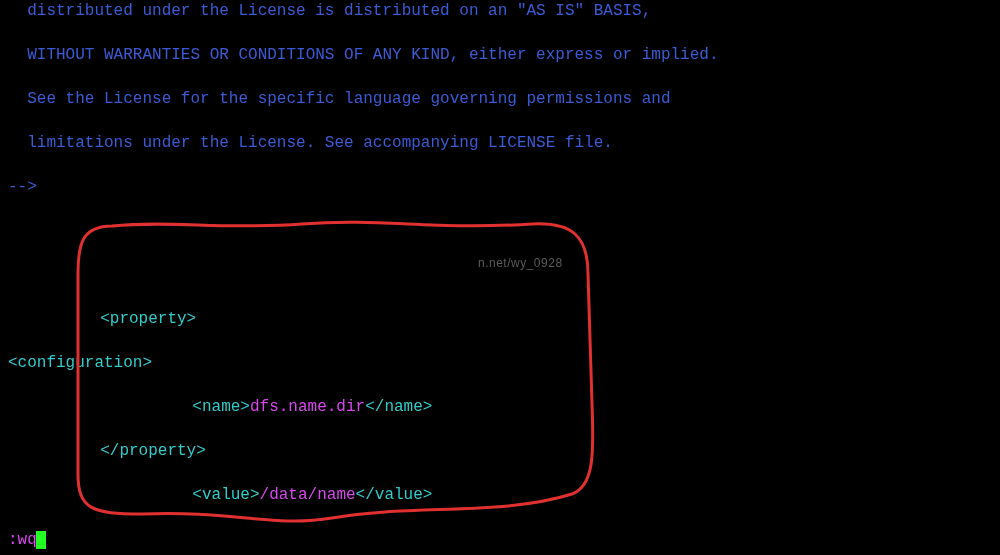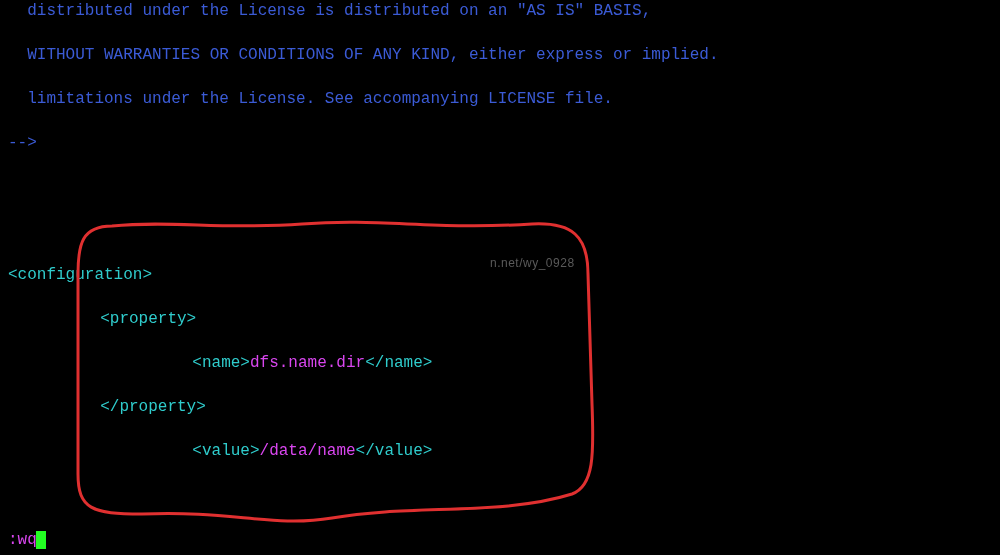--- a/index.html
+++ b/index.html
@@ -70,26 +70,27 @@
     letter-spacing: 0.5px;
   }
 </style>
 </head>
 <body>
 
 <div class="terminal">
 
 <pre><span class="line"><span class="comment"><span>  </span><span>distributed under the License is distributed on an "AS IS" BASIS,</span></span></span>
 <span class="line"><span class="comment"><span>  </span><span>WITHOUT WARRANTIES OR CONDITIONS OF ANY KIND, either express or implied.</span></span></span>
+<span class="line"><span class="comment"><span>  </span><span>See the License for the specific language governing permissions and</span></span></span>
 <span class="line"><span class="comment"><span>  </span><span>limitations under the License. See accompanying LICENSE file.</span></span></span>
 <span class="line"><span class="comment">--&gt;</span></span>
 <span class="line">&nbsp;</span>
 <span class="line">&nbsp;</span>
+<span class="line indent1"><span class="tag">&lt;property&gt;</span></span>
 <span class="line"><span class="tag">&lt;configuration&gt;</span></span>
-<span class="line indent1"><span class="tag">&lt;property&gt;</span></span>
 <span class="line indent2"><span class="tag">&lt;name&gt;</span><span class="text">dfs.name.dir</span><span class="tag">&lt;/name&gt;</span></span>
 <span class="line indent1"><span class="tag">&lt;/property&gt;</span></span>
 <span class="line indent2"><span class="tag">&lt;value&gt;</span><span class="text">/data/name</span><span class="tag">&lt;/value&gt;</span></span>
 
 
 
 
 
 
 
@@ -103,19 +104,19 @@
              C 6 295, 20 300, 70 300
              C 160 296, 200 314, 260 304
              C 340 290, 430 302, 500 280
              C 522 272, 522 240, 520 190
              L 516 60
              C 516 22, 500 8, 460 10
              C 360 16, 310 4, 230 10
              C 150 16, 100 6, 40 12 Z"></path>
   </svg>
 
-  <div class="watermark" style="left:490px; top:252px;">n.net/wy_0928</div>
+  <div class="watermark" style="left:478px; top:252px;">n.net/wy_0928</div>
 
   <div class="status-line">
     <span class="text">:wq</span><span class="cursor"></span>
   </div>
 
 </div>
 
 </body></html>

